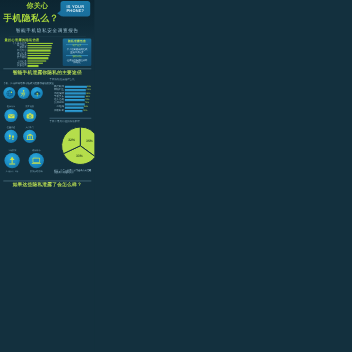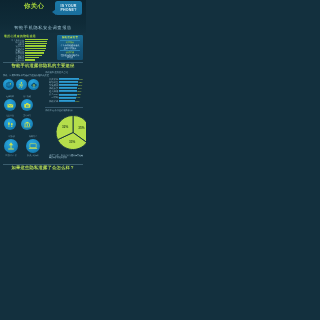--- a/index.html
+++ b/index.html
@@ -70,20 +70,21 @@
   .cap2{position:absolute;font-size:1.9px;color:#7ba2b4;text-align:center;white-space:nowrap;}
   #pienote{left:49px;top:153.5px;width:35px;font-size:2px;color:#a6cadb;line-height:2.5px;}
 </style>
 </head>
 <body>
 
 <div class="page">
 
   <div class="abs" id="header"></div>
   <div class="abs" id="title1">你关心</div>
+  <div class="abs" id="title2">手机隐私么？</div>
   <div class="abs" id="bubble-tail"></div>
   <div class="abs" id="bubble">
     <div class="abs bubtxt" style="top:2.5px">IS YOUR</div>
     <div class="abs bubtxt" style="top:7.2px">PHONE?</div>
   </div>
   <div class="abs" id="subbar"></div>
   <div class="abs" id="subtitle">智能手机隐私安全调查报告</div>
   <div class="abs" id="hdr-rule"></div>
 
   <div class="abs" id="s1"></div>

